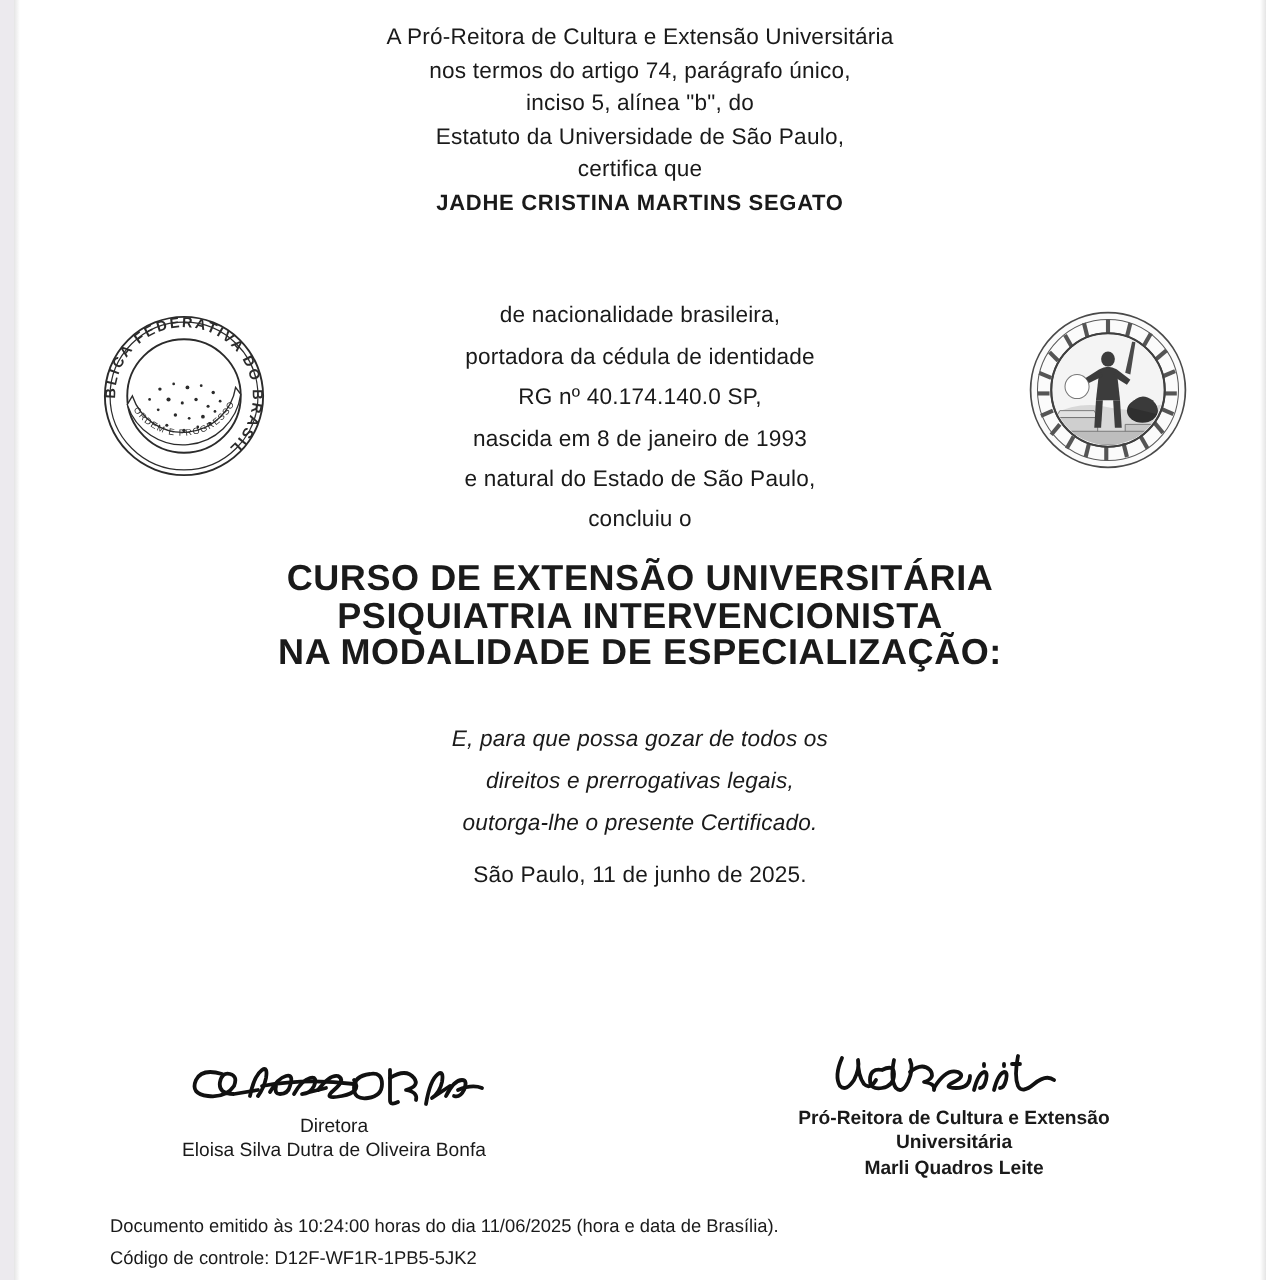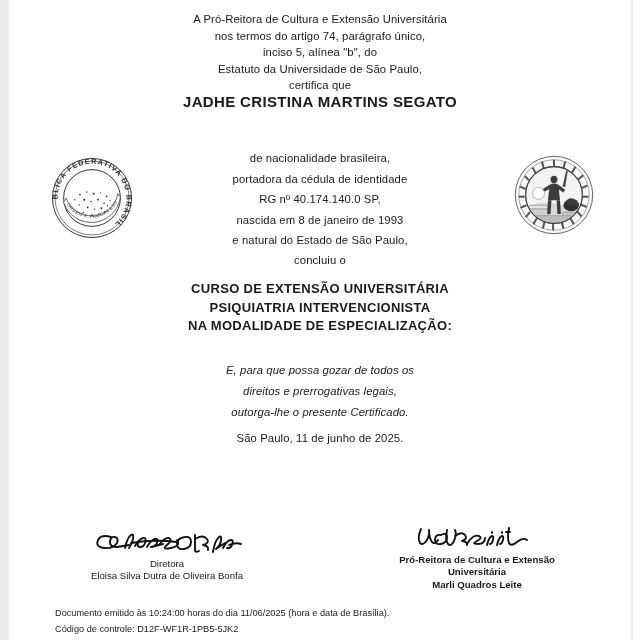--- a/index.html
+++ b/index.html
@@ -47,27 +47,27 @@
     right: 0;
     text-align: center;
   }
   .line {
     font-size: 11.3px;
     line-height: 16.5px;
     letter-spacing: 0.1px;
     white-space: nowrap;
   }
   .intro   { top: 11px; }
-  .name    { top: 93px; font-size: 15px; font-weight: bold; letter-spacing: 0.35px; line-height: 18px; }
+  .name    { top: 93px; font-size: 11px; font-weight: bold; letter-spacing: 0.35px; line-height: 18px; }
   .ident   { top: 148px; }
   .ident .line { line-height: 20.5px; }
   .concl   { top: 252px; }
   .course  { top: 280px; }
   .course .line {
-    font-size: 13px;
+    font-size: 18px;
     font-weight: bold;
     line-height: 18.5px;
     letter-spacing: 0.3px;
   }
   .closing { top: 360px; }
   .closing .line { line-height: 21px; font-style: italic; }
   .dateline { top: 430px; }
 
   
   .seal {

